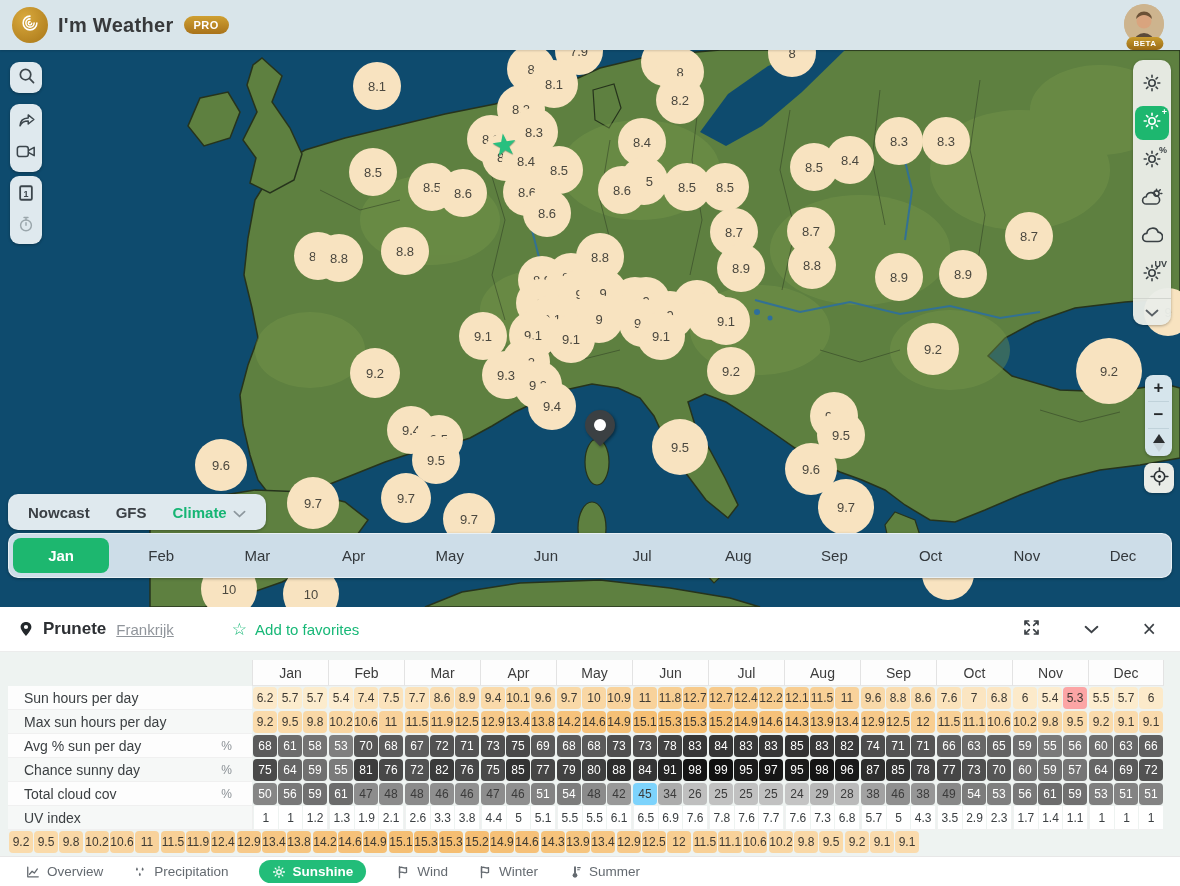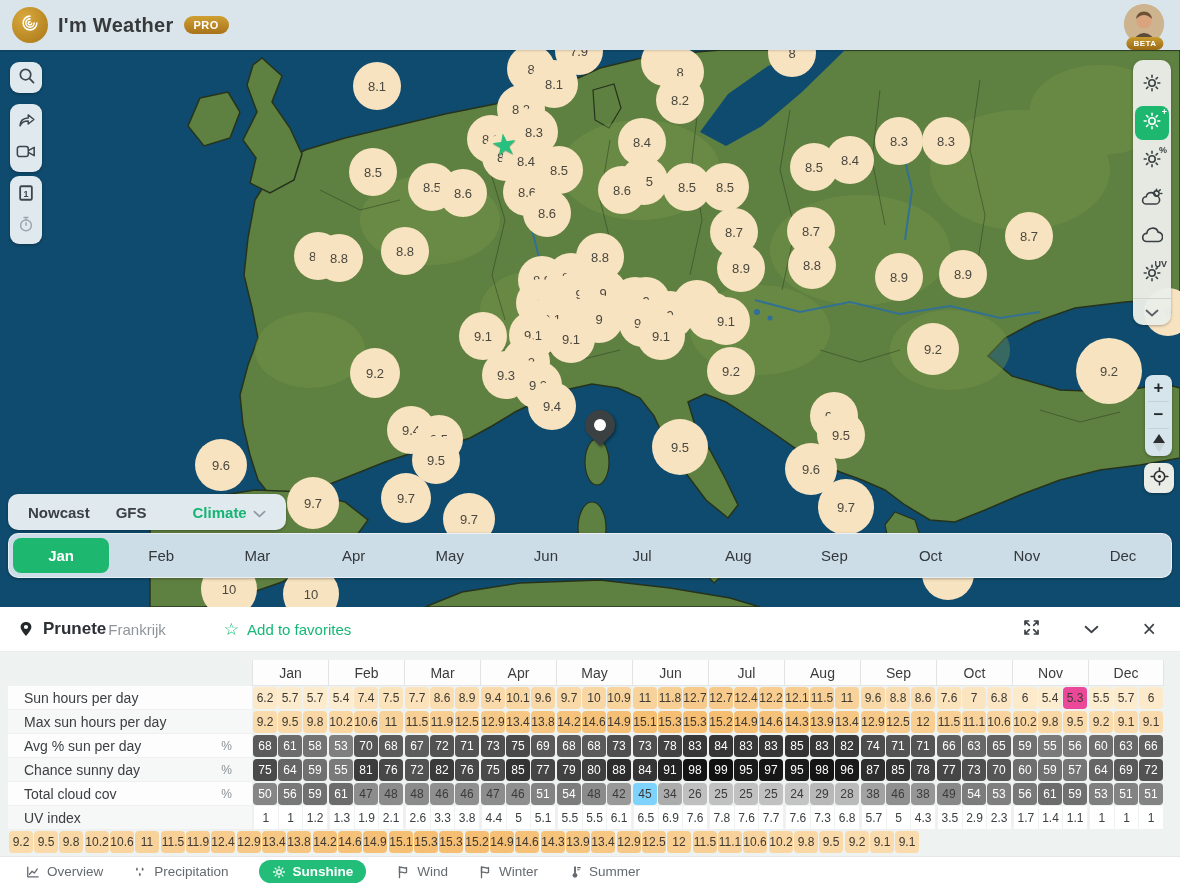--- a/index.html
+++ b/index.html
@@ -46,32 +46,32 @@
   .zoom-btn{width:27px;height:26px;display:flex;align-items:center;justify-content:center;font-size:17px;font-weight:bold;color:#25282a;cursor:pointer;}
   .zoom-sep{width:21px;height:1px;background:#c0d2da;}
   .compass{width:27px;height:27px;display:flex;flex-direction:column;align-items:center;justify-content:center;cursor:pointer;}
   .compass .n{width:0;height:0;border-left:6px solid transparent;border-right:6px solid transparent;border-bottom:9px solid #2c2f31;}
   .compass .s{width:0;height:0;border-left:6px solid transparent;border-right:6px solid transparent;border-top:9px solid #c8d4da;}
   .locate-btn{position:absolute;right:6px;top:463px;width:30px;height:30px;background:#e9ece7;border-radius:8px;display:flex;align-items:center;justify-content:center;color:#2e3336;z-index:15;cursor:pointer;box-shadow:0 1px 3px rgba(0,0,0,.3);}
 
   
   .model-selector{position:absolute;left:8px;top:494px;height:36px;background:#dfe9ee;border-radius:10px;display:flex;align-items:center;padding:0 20px;gap:26px;z-index:15;box-shadow:0 1px 3px rgba(0,0,0,.3);}
   .model-opt{font-size:15px;font-weight:bold;color:#3b4045;cursor:pointer;}
-  .model-opt.selected{color:#16b574;display:flex;align-items:center;gap:6px;margin-left:20px;}
+  .model-opt.selected{color:#16b574;display:flex;align-items:center;gap:6px;}
 
   
   .month-bar{position:absolute;left:8px;top:533px;width:1164px;height:45px;background:#cddde8;border:1px solid rgba(255,255,255,.55);border-radius:10px;display:flex;z-index:14;box-sizing:border-box;box-shadow:0 1px 3px rgba(0,0,0,.3);}
   .month{flex:1;display:flex;align-items:center;justify-content:center;font-size:15px;color:#33383c;cursor:pointer;}
   .month.active{background:#1db76f;color:#fff;border-radius:8px;margin:4px;font-weight:bold;}
 
   
   .panel{position:absolute;left:0;top:607px;width:1180px;height:279px;background:#eef3f1;z-index:30;}
   .panel-header{height:44px;background:#fff;border-bottom:1px solid #ececec;display:flex;align-items:center;padding-left:18px;}
   .loc-name{font-size:17px;font-weight:bold;color:#2c2f33;margin-left:9px;}
-  .loc-region{font-size:15px;color:#90959b;margin-left:2px;}
+  .loc-region{font-size:15px;color:#90959b;margin-left:10px;text-decoration:underline;}
   .fav{margin-left:58px;display:flex;align-items:center;gap:8px;color:#17b877;font-size:15px;cursor:pointer;}
   .fav .star{font-size:17px;line-height:1;}
   .panel-actions{margin-left:auto;display:flex;align-items:center;gap:44px;padding-right:24px;color:#3d4247;}
   .panel-actions > div{cursor:pointer;display:flex;align-items:center;}
   .close-x{font-size:23px;line-height:1;color:#3d4247;}
 
   
   .table{position:absolute;left:8px;top:53px;}
   .thead{display:flex;height:26px;}
   .th-spacer{width:244px;}
@@ -536,21 +536,21 @@
               <div class="tcell" style="background: rgb(250, 222, 178); color: rgb(62, 58, 51);">8.6</div>
             </div>
             <div class="tgroup">
               <div class="tcell" style="background: rgb(251, 227, 187); color: rgb(62, 58, 51);">7.6</div>
               <div class="tcell" style="background: rgb(251, 229, 193); color: rgb(62, 58, 51);">7</div>
               <div class="tcell" style="background: rgb(252, 230, 195); color: rgb(62, 58, 51);">6.8</div>
             </div>
             <div class="tgroup">
               <div class="tcell" style="background: rgb(252, 234, 202); color: rgb(62, 58, 51);">6</div>
               <div class="tcell" style="background: rgb(253, 237, 208); color: rgb(62, 58, 51);">5.4</div>
-              <div class="tcell" style="background: #ec4899; color: rgb(62, 58, 51);">5.3</div>
+              <div class="tcell" style="background: #fca5a5; color: rgb(62, 58, 51);">5.3</div>
             </div>
             <div class="tgroup">
               <div class="tcell" style="background: rgb(253, 237, 207); color: rgb(62, 58, 51);">5.5</div>
               <div class="tcell" style="background: rgb(252, 236, 205); color: rgb(62, 58, 51);">5.7</div>
               <div class="tcell" style="background: rgb(252, 234, 202); color: rgb(62, 58, 51);">6</div>
             </div>
           </div>
           <div class="trow">
             <div class="tlabel">
               <span>Max sun hours per day</span>

